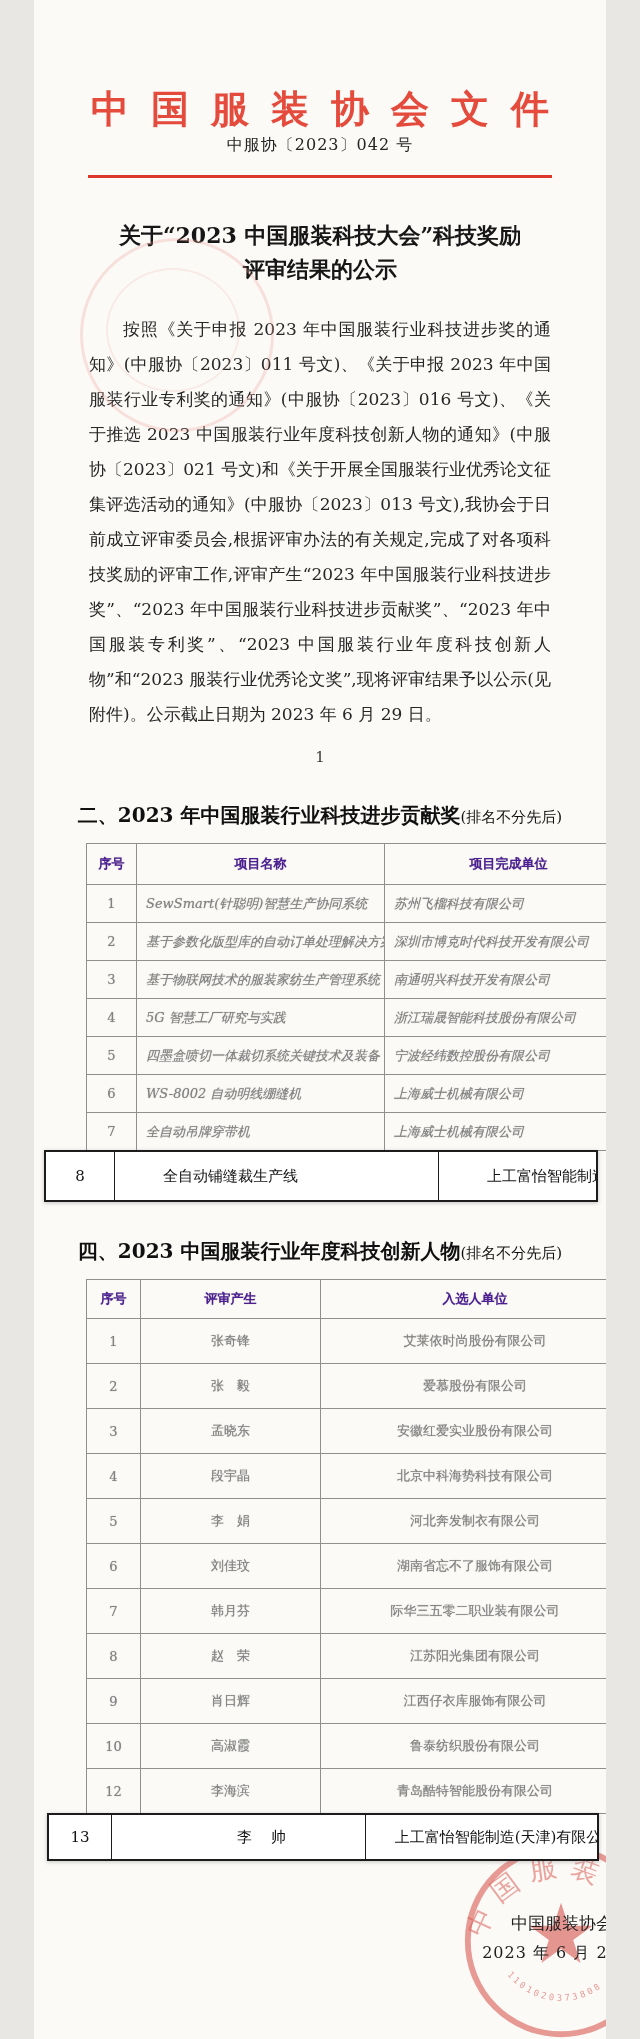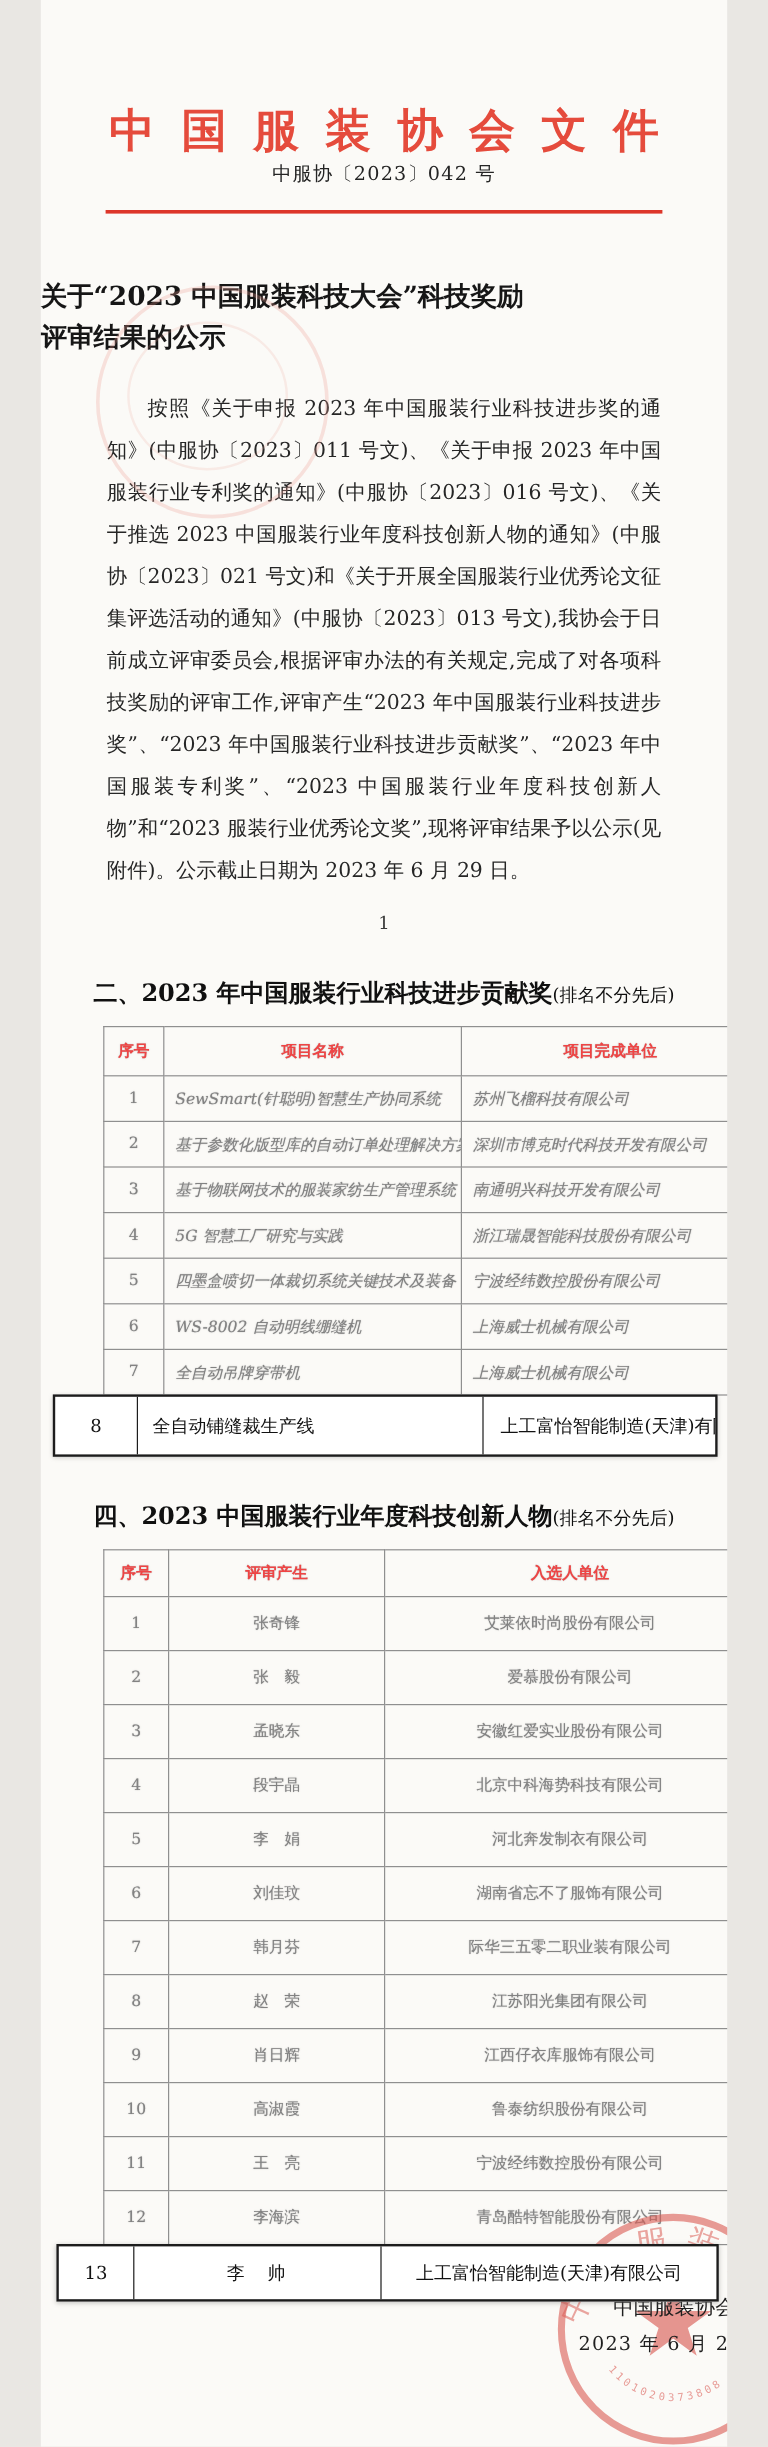--- a/index.html
+++ b/index.html
@@ -34,22 +34,22 @@
   .doc-number{
     text-align:center;
     font-size:16px;color:#242424;
     letter-spacing:1px;
   }
   .red-rule{
     height:3px;background:#dd362a;
     margin:19px 54px 0 54px;
   }
   .doc-title{
-    margin-top:52px;
-    text-align:left;
+    margin-top:40px;
+    text-align:center;
     font-size:22px;font-weight:bold;color:#161616;
     line-height:34px;
   }
   .para{
     margin:0 55px;
     font-size:17px;line-height:35px;
     text-align:justify;
     text-indent:2em;
     color:#262626;
   }
@@ -77,21 +77,21 @@
   .tbl th,.tbl td{
     border:1px solid #8f8f8f;
     font-weight:normal;
     font-size:13px;
     padding:2px 4px;
     overflow:hidden;
     white-space:nowrap;
   }
   .tbl th{
     height:34px;text-align:center;
-    color:#ef4444;font-weight:bold;
+    color:#4c1d95;font-weight:bold;
     text-shadow:0 0 1px rgba(110,110,110,0.55);
   }
   .t1 th{height:36px;}
   .t1 td{height:33px;text-align:center;}
   .t1 td.c1,.t1 td.c2{text-align:left;padding-left:9px;font-style:italic;}
   .t2 td{height:40px;text-align:center;}
   tbody.faded td{
     color:#828282;
     text-shadow:0 0 1px rgba(135,135,135,0.75);
   }
@@ -103,21 +103,21 @@
     box-shadow:0 1px 4px rgba(110,110,110,0.4);
     font-size:15px;color:#121212;
     position:relative;z-index:2;
   }
   .hl8{margin:0 8px 0 10px;height:48px;margin-top:-1px;}
   .hl13{margin:0 7px 0 13px;height:44px;margin-top:-1px;}
   .hc{
     display:flex;align-items:center;justify-content:center;
     white-space:nowrap;overflow:hidden;
   }
-  .hl .hc + .hc{border-left:1.5px solid #1c1c1c;}
+  .hl .hc + .hc{border-left:1.5px solid #1c1c1c;padding-left:48px;}
   .hl8 .c-no{width:68px;}
   .hl8 .c-name{width:275px;justify-content:flex-start;padding-left:12px;}
   .hl8 .c-unit{flex:1;justify-content:flex-start;padding-left:14px;}
   .hl13 .c-no{width:62px;}
   .hl13 .c-name{width:205px;letter-spacing:2px;}
   .hl13 .c-unit{flex:1;}
   
   .seal{
     position:absolute;left:424px;top:1838px;width:206px;height:206px;
     pointer-events:none;
@@ -277,25 +277,20 @@
           <td class="c0">9</td>
           <td class="c1">肖日辉</td>
           <td class="c2">江西仔衣库服饰有限公司</td>
         </tr>
         <tr>
           <td class="c0">10</td>
           <td class="c1">高淑霞</td>
           <td class="c2">鲁泰纺织股份有限公司</td>
         </tr>
         <tr>
-          <td class="c0">11</td>
-          <td class="c1">王　亮</td>
-          <td class="c2">宁波经纬数控股份有限公司</td>
-        </tr>
-        <tr>
           <td class="c0">12</td>
           <td class="c1">李海滨</td>
           <td class="c2">青岛酷特智能股份有限公司</td>
         </tr>
       </tbody>
   </table>
 
   <div class="hl hl13">
     <div class="hc c-no">13</div>
     <div class="hc c-name">李　帅</div>

